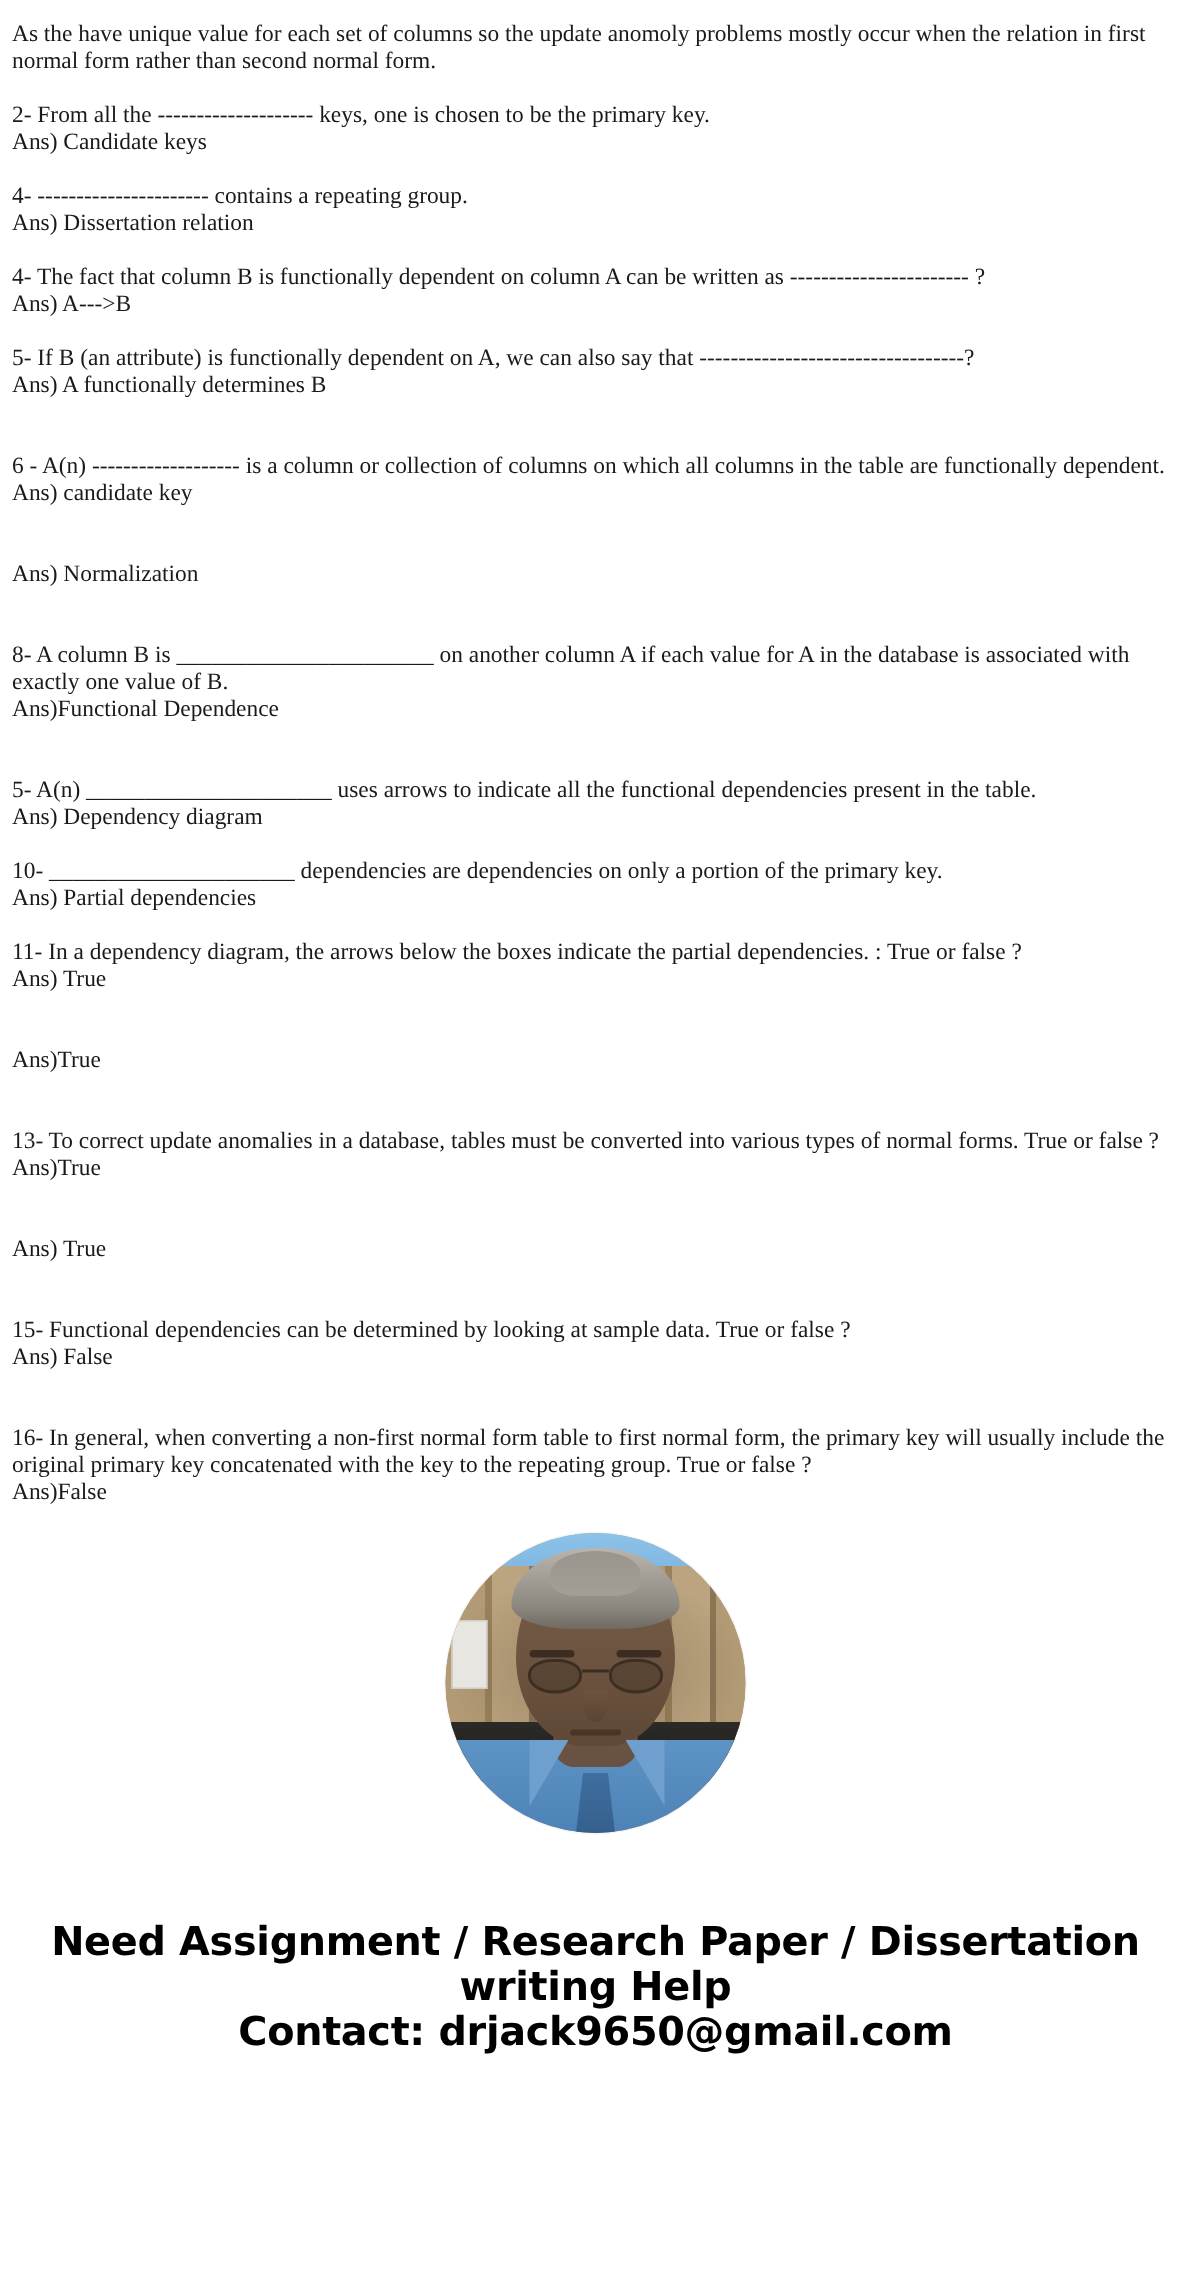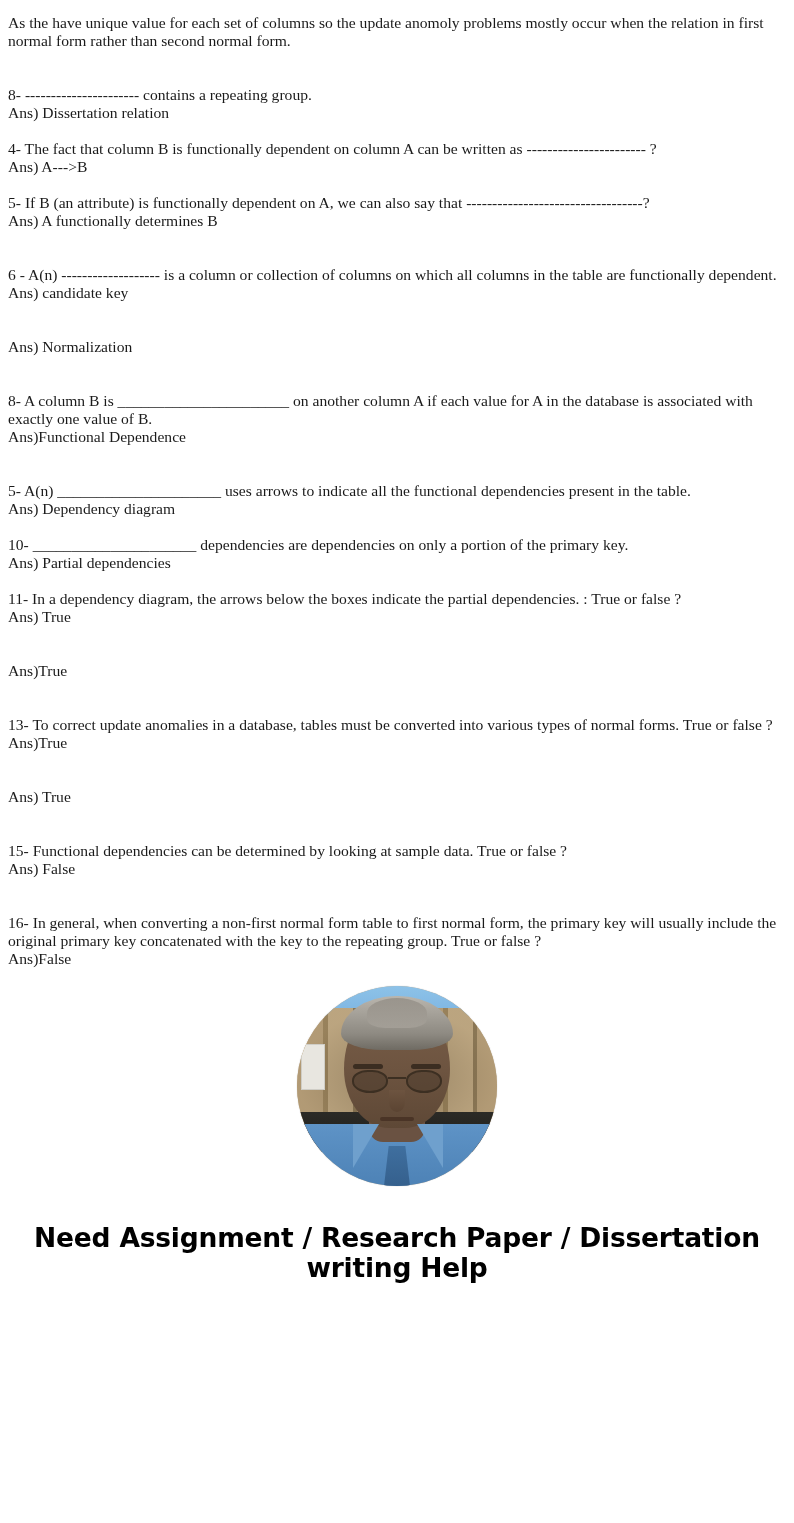--- a/index.html
+++ b/index.html
@@ -211,21 +211,21 @@
     position: absolute;
     left: 50%; margin-left: -17px;
     top: 131px;
     width: 34px; height: 4px;
     background: #4a3426;
     border-radius: 3px;
   }
 
   
   .promo {
-    margin: 19px 0 0 0;
+    margin: 40px 0 0 0;
     margin-left: -8px;
     width: 794px;
     text-align: center;
     font-family: "DejaVu Sans", "Liberation Sans", sans-serif;
     font-weight: bold;
     color: #000000;
   }
   .promo-line {
     display: block;
     font-size: 26.5px;
@@ -237,25 +237,29 @@
 <body>
 
 <div class="page">
 
   <p class="qa-block">
     <span class="qa-line">As the have unique value for each set of columns so the update anomoly problems mostly occur when the relation in first normal form rather than second normal form.</span>
   </p>
 
   <div class="spacer-1"></div>
 
-
-  <div class="spacer-1"></div>
-
-  <p class="qa-block">
-    <span class="qa-line">8- ---------------------- contains a repeating group.</span>
+  <p class="qa-block">
+    <span class="qa-line">2- From all the -------------------- keys, one is chosen to be the primary key.</span>
+    <span class="qa-line">Ans) Candidate keys</span>
+  </p>
+
+  <div class="spacer-1"></div>
+
+  <p class="qa-block">
+    <span class="qa-line">4- ---------------------- contains a repeating group.</span>
     <span class="qa-line">Ans) Dissertation relation</span>
   </p>
 
   <div class="spacer-1"></div>
 
   <p class="qa-block">
     <span class="qa-line">4- The fact that column B is functionally dependent on column A can be written as ----------------------- ?</span>
     <span class="qa-line">Ans) A---&gt;B</span>
   </p>
 
@@ -363,15 +367,16 @@
       <div class="av-mouth"></div>
       <div class="av-collar-l"></div>
       <div class="av-collar-r"></div>
       <div class="av-tie"></div>
     </div>
   </div>
 
   <div class="promo">
     <span class="promo-line">Need Assignment / Research Paper / Dissertation</span>
     <span class="promo-line">writing Help</span>
+    <span class="promo-line">Contact: drjack9650@gmail.com</span>
   </div>
 
 </div>
 
 </body></html>

